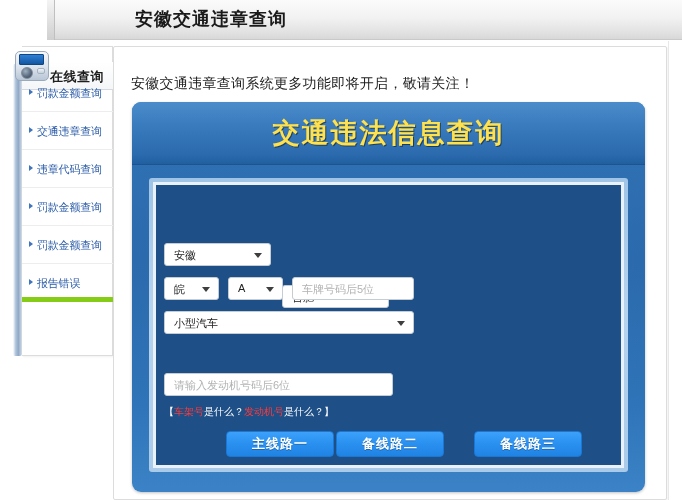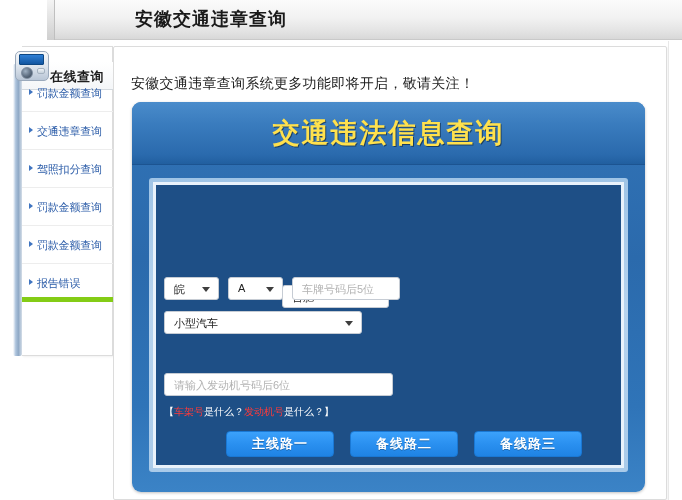--- a/index.html
+++ b/index.html
@@ -357,23 +357,23 @@
     border-right: 4px solid transparent;
     border-top: 5px solid #3e3e3e;
   }
 
   
   .f-province { left: 8px;   top: 58px;  width: 107px; }
   .f-city     { left: 126px; top: 58px;  width: 107px; margin-top: 42px; }
   
   .f-prefix   { left: 8px;   top: 92px;  width: 55px;  }
   .f-letter   { left: 72px;  top: 92px;  width: 55px;  }
-  .f-plate    { left: 136px; top: 92px;  width: 108px; }
-  
-  .f-vehicle  { left: 8px;   top: 126px; width: 198px; }
+  .f-plate    { left: 136px; top: 92px;  width: 122px; }
+  
+  .f-vehicle  { left: 8px;   top: 126px; width: 250px; }
   
   .f-engine   { left: 8px;   top: 188px; width: 229px; }
 
   
   .help-line {
     position: absolute;
     left: 8px;
     top: 220px;
     width: 229px;
     text-align: left;
@@ -405,21 +405,21 @@
     text-align: center;
     color: #ffffff;
     font-size: 13px;
     font-weight: bold;
     line-height: 24px;
     letter-spacing: 1px;
     cursor: pointer;
     text-shadow: 0 1px 0 rgba(0,0,0,0.25);
   }
   .qbtn.b1 { left: 70px;  }
-  .qbtn.b2 { left: 194px; }
+  .qbtn.b2 { left: 180px; }
   .qbtn.b3 { left: 318px; }
 </style>
 </head>
 <body>
 
 <div id="page">
 
   <div class="site-header">
     <div class="header-accent"></div>
     <div class="site-title">安徽交通违章查询</div>
@@ -446,21 +446,21 @@
         <div class="sb-item">
           <span class="sb-arrow"></span>
           <span class="sb-label">罚款金额查询</span>
         </div>
         <div class="sb-item">
           <span class="sb-arrow"></span>
           <span class="sb-label">交通违章查询</span>
         </div>
         <div class="sb-item">
           <span class="sb-arrow"></span>
-          <span class="sb-label">驾照扣分查询</span>
+          <span class="sb-label">违章代码查询</span>
         </div>
         <div class="sb-item">
           <span class="sb-arrow"></span>
           <span class="sb-label">罚款金额查询</span>
         </div>
         <div class="sb-item">
           <span class="sb-arrow"></span>
           <span class="sb-label">罚款金额查询</span>
         </div>
         <div class="sb-item">
@@ -478,20 +478,24 @@
 
         <div class="qp-title-bar">
           <div class="qp-title">交通违法信息查询</div>
         </div>
 
         <div class="qp-frame-outer">
           <div class="qp-frame-mid">
             <div class="qp-inner">
               <div class="form-area">
 
+                <div class="fld f-province">
+                  <span class="fld-text">安徽</span>
+                  <span class="caret"></span>
+                </div>
                 <div class="fld f-city">
                   <span class="fld-text">合肥</span>
                   <span class="caret"></span>
                 </div>
 
                 <div class="fld f-prefix">
                   <span class="fld-text">皖</span>
                   <span class="caret"></span>
                 </div>
                 <div class="fld f-letter">

